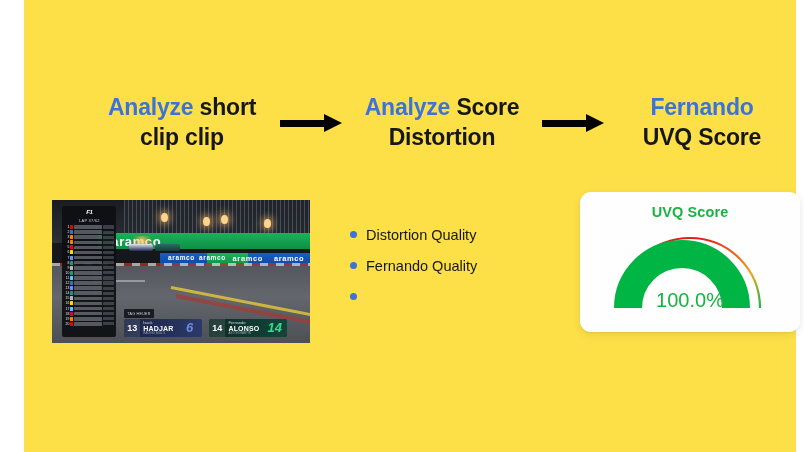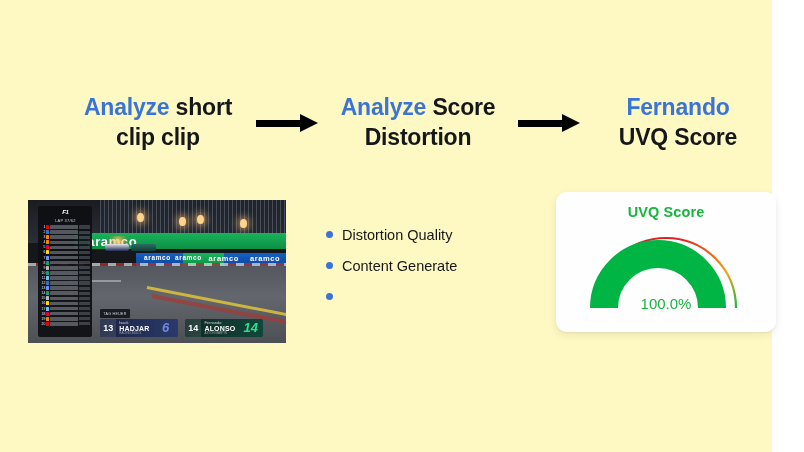--- a/index.html
+++ b/index.html
@@ -2,21 +2,21 @@
 <html><head>
 <meta charset="utf-8">
 <style>
   * { box-sizing: border-box; margin: 0; padding: 0; }
   html, body {
     width: 804px; height: 452px;
     background: #ffffff;
     font-family: "Liberation Sans", sans-serif;
     overflow: hidden;
   }
-  #stage { position: relative; width: 772px; height: 452px; background:#fef9c3; }
+  #stage { position: relative; width: 772px; height: 452px; background:#fde047;margin-left:24px; }
 
   
   .step-title {
     position: absolute;
     text-align: center;
     font-size: 23px;
     font-weight: 700;
     line-height: 1.32;
     color: #15171a;
     letter-spacing: -0.2px;
@@ -174,21 +174,21 @@
   }
   #score-card-title {
     position:absolute; left:0; top:12px; width:100%;
     text-align:center; font-size:14.5px; font-weight:700; color:#17b53f;
     letter-spacing:.1px;
   }
   #gauge-wrap { position:absolute; left:34px; top:36px; width:152px; height:86px; }
   #gauge-svg { display:block; width:152px; height:86px; }
   #gauge-value {
     position:absolute; left:0; bottom:2px; width:100%;
-    text-align:center; font-size:15px; font-weight:400; color:#17b53f;
+    text-align:center; font-size:20px; font-weight:400; color:#17b53f;
   }
 </style>
 </head>
 <body>
 
 <div id="stage">
 
   <div class="step-title" id="title-1">
     <span class="accent">Analyze</span><span> short</span><br>
     <span>clip clip</span>
@@ -396,21 +396,21 @@
     </div>
   </div>
 
   <div id="dimension-list">
     <div class="bullet-row">
       <span class="bullet-dot"></span>
       <span class="bullet-label">Distortion Quality</span>
     </div>
     <div class="bullet-row">
       <span class="bullet-dot"></span>
-      <span class="bullet-label">Content Generate</span>
+      <span class="bullet-label">Fernando Quality</span>
     </div>
     <div class="bullet-row">
       <span class="bullet-dot"></span>
     </div>
   </div>
 
   <div id="score-card">
     <div id="score-card-title">UVQ Score</div>
 
     <div id="gauge-wrap">

